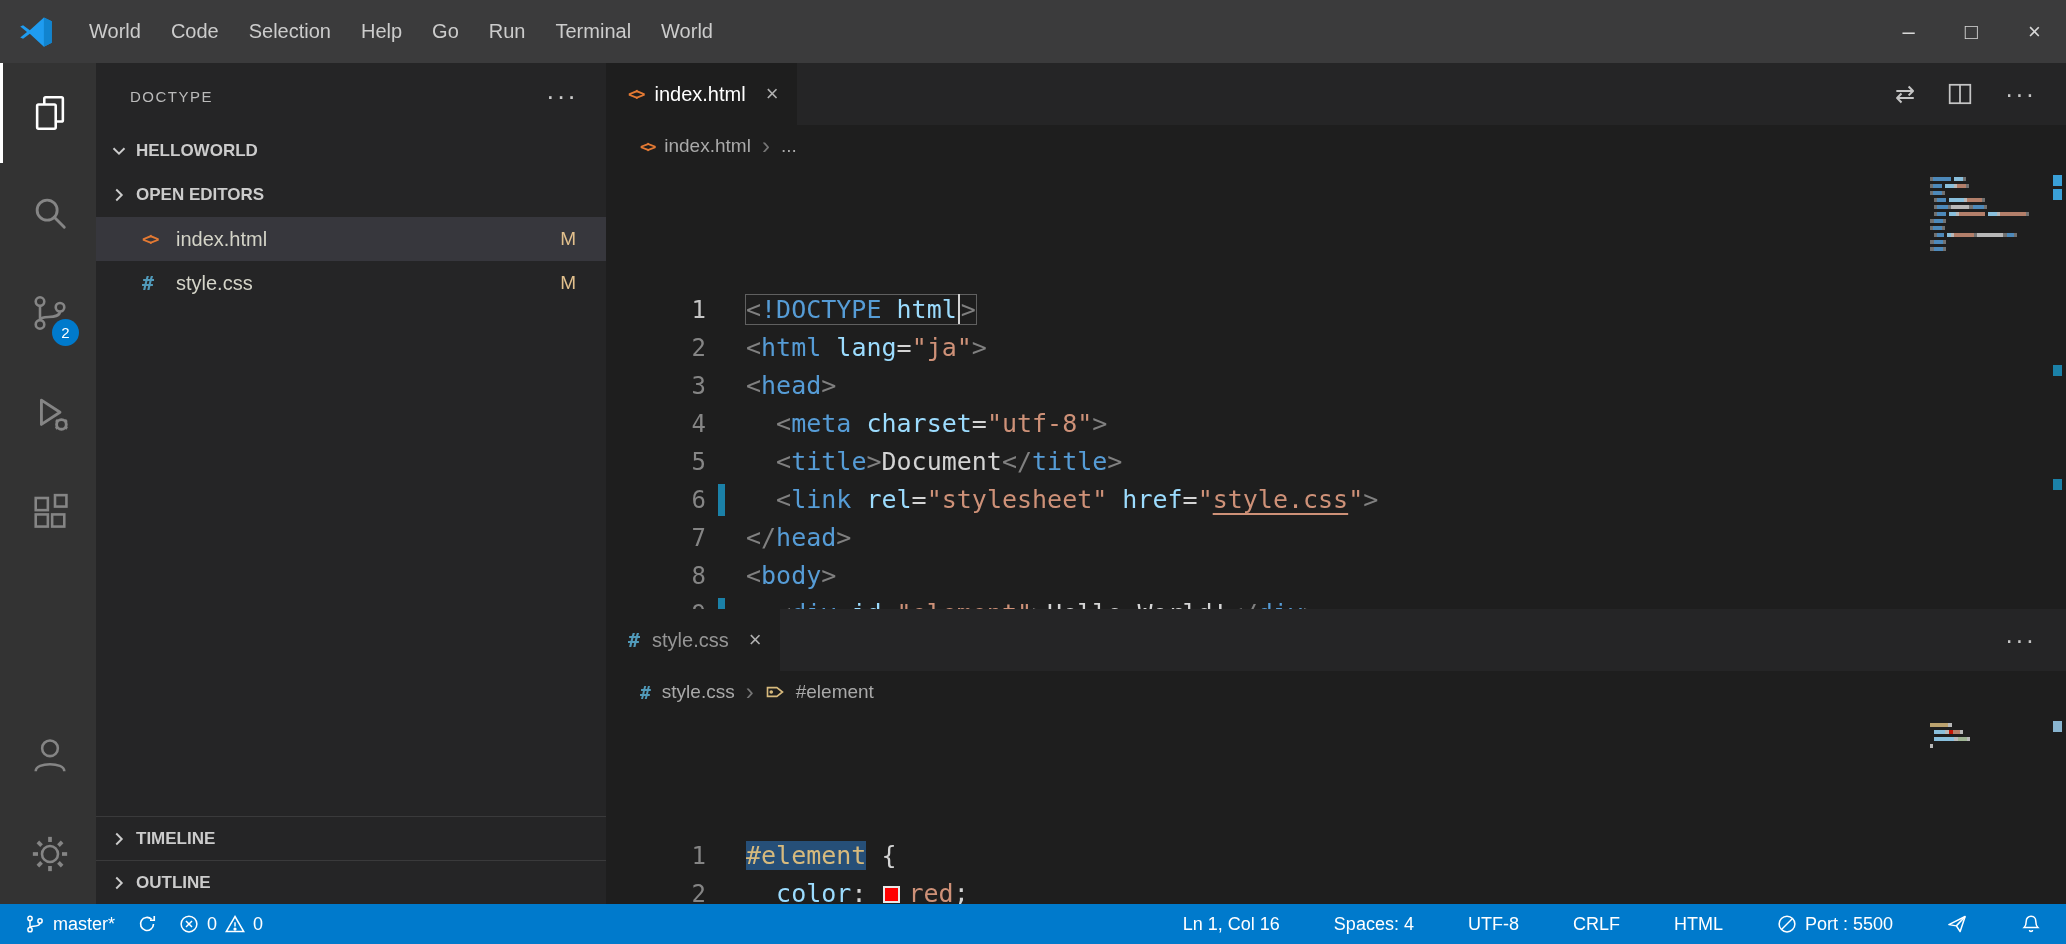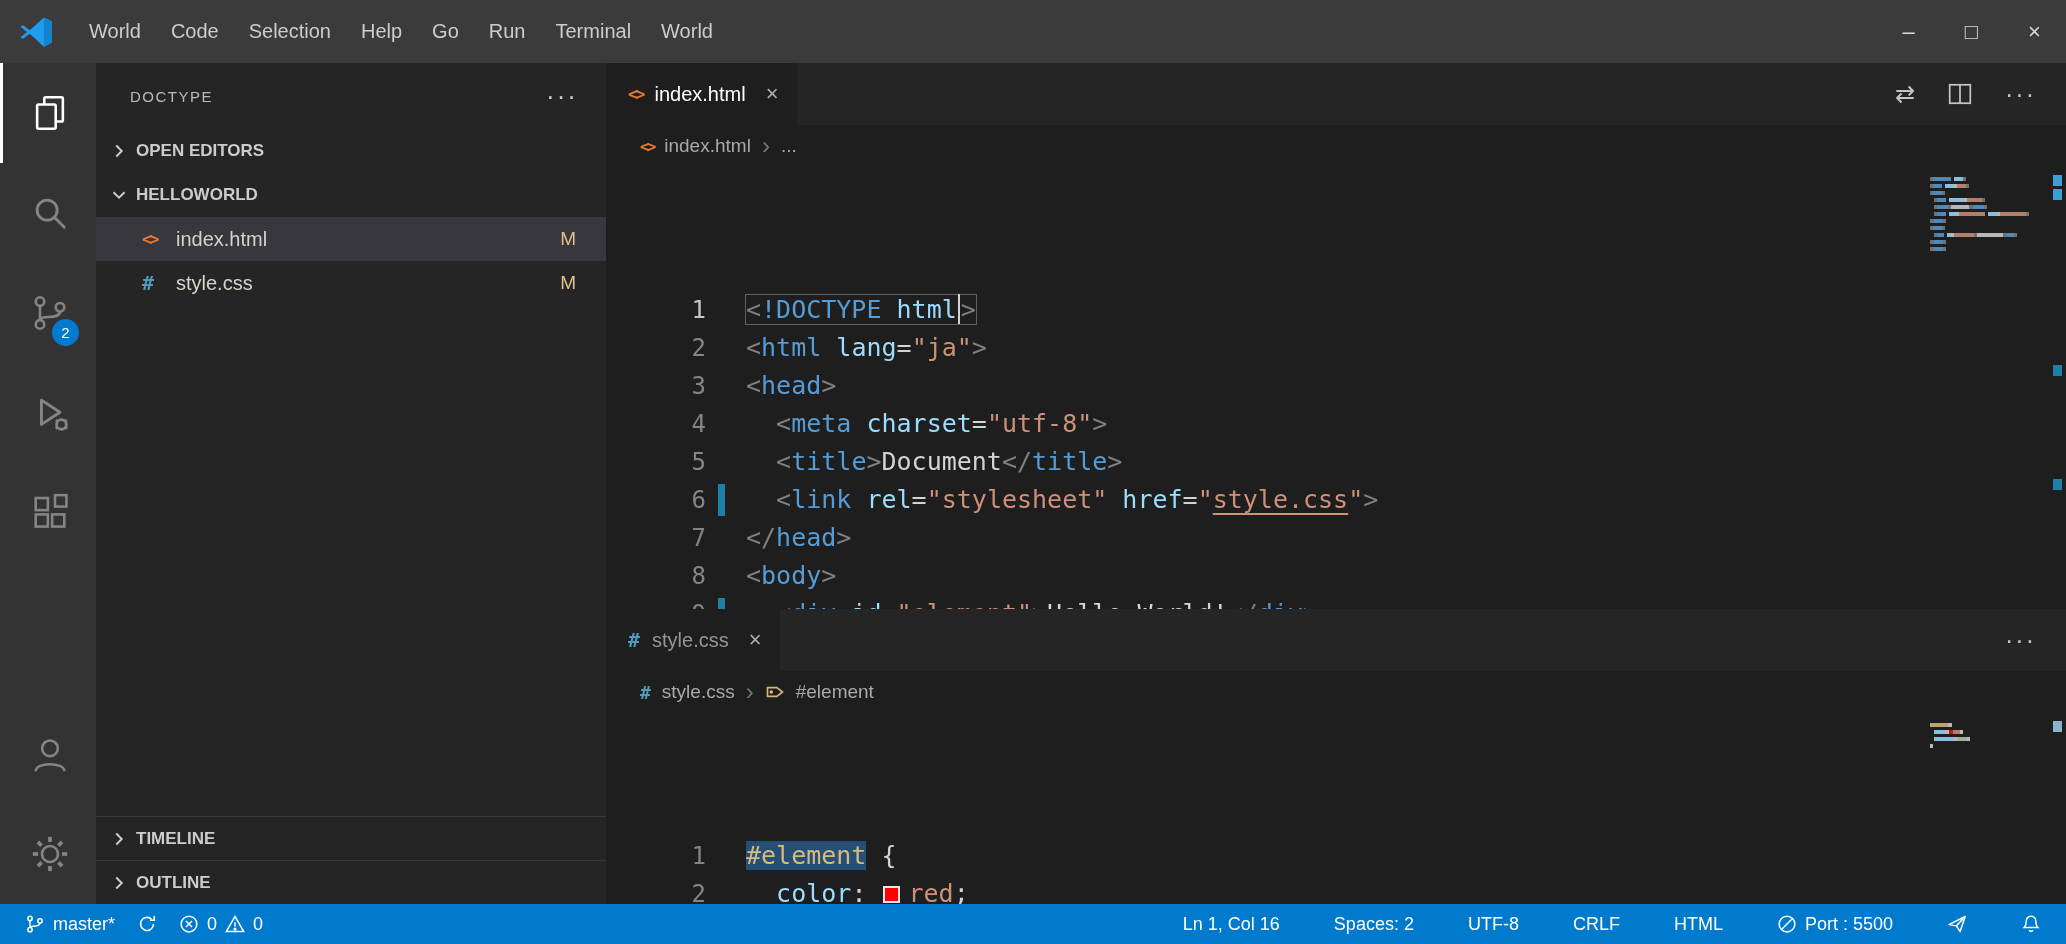--- a/index.html
+++ b/index.html
@@ -187,30 +187,30 @@
     </div>
 
     <aside class="sidebar">
       <div class="sidebar-header">
         <span class="sidebar-title">DOCTYPE</span>
         <button class="more-btn">···</button>
       </div>
 
       <div class="section-row">
         <svg class="chev" width="22" height="22" viewBox="0 0 16 16" fill="none" stroke="currentColor" stroke-width="1.4">
-            <path d="M6 4 L10 8 L6 12"></path>
-          </svg>
-        <span>OPEN EDITORS</span>
+            <path d="M4 6 L8 10 L12 6"></path>
+          </svg>
+        <span>HELLOWORLD</span>
       </div>
 
       <div class="section-row">
         <svg class="chev" width="22" height="22" viewBox="0 0 16 16" fill="none" stroke="currentColor" stroke-width="1.4">
-            <path d="M4 6 L8 10 L12 6"></path>
-          </svg>
-        <span>HELLOWORLD</span>
+            <path d="M6 4 L10 8 L6 12"></path>
+          </svg>
+        <span>OPEN EDITORS</span>
       </div>
 
       <div class="file-row selected">
         <span class="file-icon html-glyph">&lt;&gt;</span>
         <span class="file-name">index.html</span>
         <span class="file-badge">M</span>
       </div>
       <div class="file-row">
         <span class="file-icon css-glyph">#</span>
         <span class="file-name">style.css</span>
@@ -330,21 +330,21 @@
         <svg width="20" height="20" viewBox="0 0 16 16" fill="none" stroke="currentColor" stroke-width="1.2">
           <path d="M8 2 L15 14 H1 Z"></path>
             <line x1="8" y1="6.5" x2="8" y2="10"></line>
             <circle cx="8" cy="12" r="0.7" fill="currentColor"></circle>
         </svg>
         <span>0</span>
       </button>
     </div>
     <div class="sb-right">
       <button class="sb-item">Ln 1, Col 16</button>
-      <button class="sb-item">Spaces: 2</button>
+      <button class="sb-item">Spaces: 4</button>
       <button class="sb-item">UTF-8</button>
       <button class="sb-item">CRLF</button>
       <button class="sb-item">HTML</button>
       <button class="sb-item">
         <svg width="20" height="20" viewBox="0 0 16 16" fill="none" stroke="currentColor" stroke-width="1.2">
           <circle cx="8" cy="8" r="6.3"></circle>
             <line x1="3.6" y1="12.4" x2="12.4" y2="3.6"></line>
         </svg>
         <span>Port : 5500</span>
       </button>

